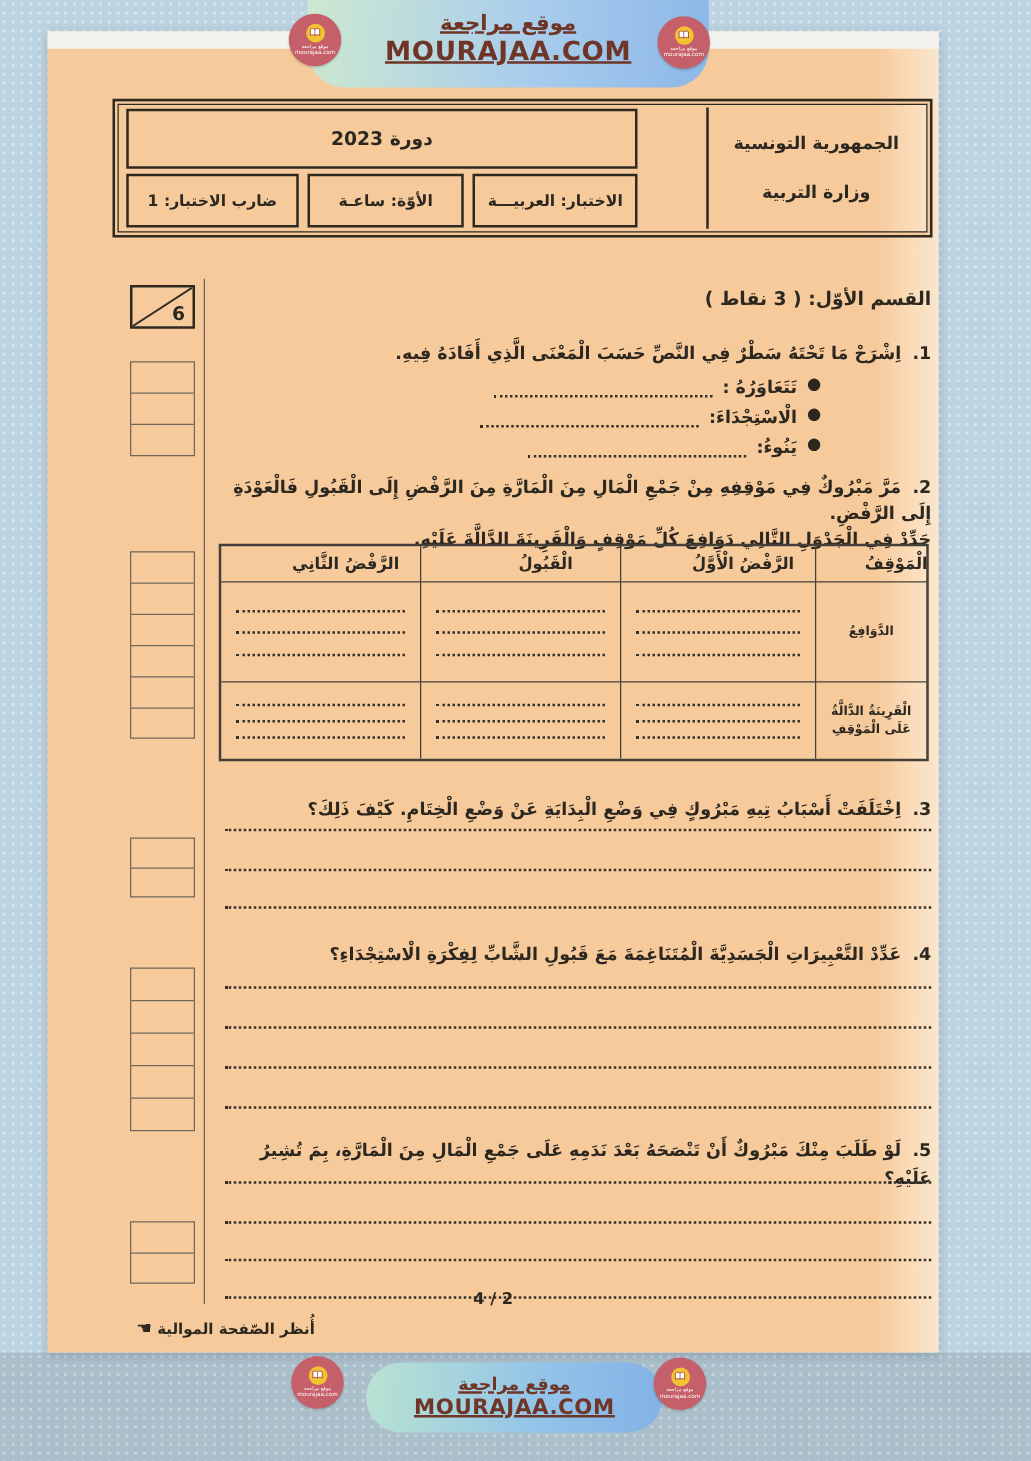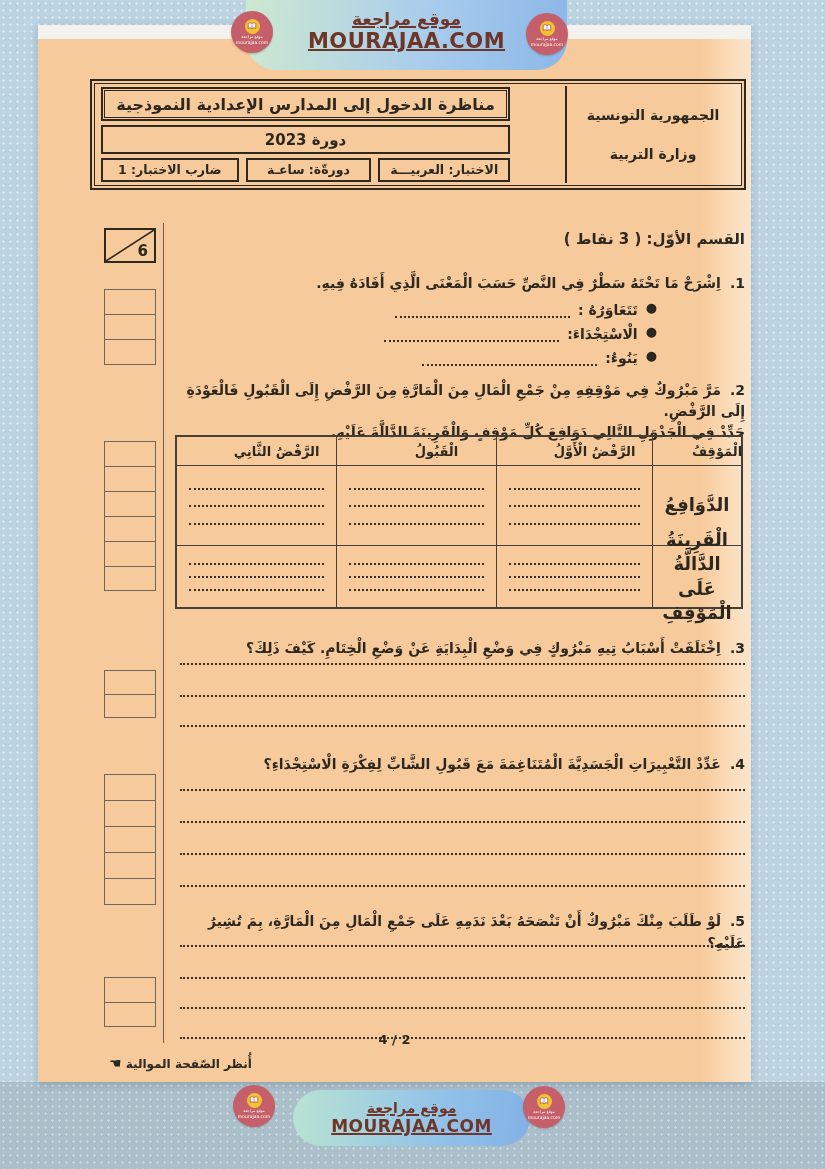--- a/index.html
+++ b/index.html
@@ -81,21 +81,21 @@
   .ansline{position:absolute;left:2px;right:0;border-bottom:2.2px dotted #35302a;height:2px;}
   
   .marks-table{position:absolute;right:2px;top:410px;width:568px;direction:rtl;
     border:2px solid #43403a;box-sizing:border-box;
     display:grid;grid-template-columns:88px 156px 160px 1fr;grid-template-rows:28px 80px 62px;}
   .marks-table>div{border-right:1px solid #43403a;border-top:1px solid #43403a;box-sizing:border-box;}
   .marks-table>div:nth-child(4n+1){border-right:none;}
   .marks-table>div:nth-child(-n+4){border-top:none;margin-left:40px;}
   .th{display:flex;align-items:center;justify-content:center;font-weight:bold;font-size:13px;}
   .rowlab{display:flex;align-items:center;justify-content:center;text-align:center;
-    font-weight:bold;font-size:18px;padding:2px 4px;line-height:1.35;}
+    font-weight:bold;font-size:10px;padding:2px 4px;line-height:1.35;}
   .dotcell{display:flex;flex-direction:column;justify-content:space-evenly;padding:6px 12px;}
   .dotcell i{display:block;border-bottom:2px dotted #35302a;height:1px;}
   
   .page-num{position:absolute;left:0;right:0;text-align:center;font-weight:bold;font-size:13px;direction:ltr;}
   .next-note{position:absolute;left:47px;font-weight:bold;font-size:12px;direction:rtl;white-space:nowrap;margin-left:24px;}
   .hand{font-size:14px;}
 </style>
 </head>
 <body>
 
@@ -103,25 +103,24 @@
 
 <div class="paper">
   <div class="paper-top-strip"></div>
 
   <div class="exam-header">
     <div class="ministry">
       <span>الجمهورية التونسية</span>
       <span>وزارة التربية</span>
     </div>
     <div class="hdr-left">
-      <div class="hbox title">مناظرة الدخول إلى المدارس الإعدادية النموذجية</div>
       <div class="hbox session">دورة 2023</div>
       <div class="hdr-row3">
         <div class="hbox small subject">الاختبار: العربيـــة</div>
-        <div class="hbox small duration">دورةّة: ساعـة</div>
+        <div class="hbox small duration">الأوّة: ساعـة</div>
         <div class="hbox small coeff">ضارب الاختبار: 1</div>
       </div>
     </div>
   </div>
 
   <div class="margin-line"></div>
   <div class="score-box">
     <svg>
         <line x1="0" y1="31" x2="48" y2="0" stroke="#2e2a22" stroke-width="1.6"></line>
       </svg>

